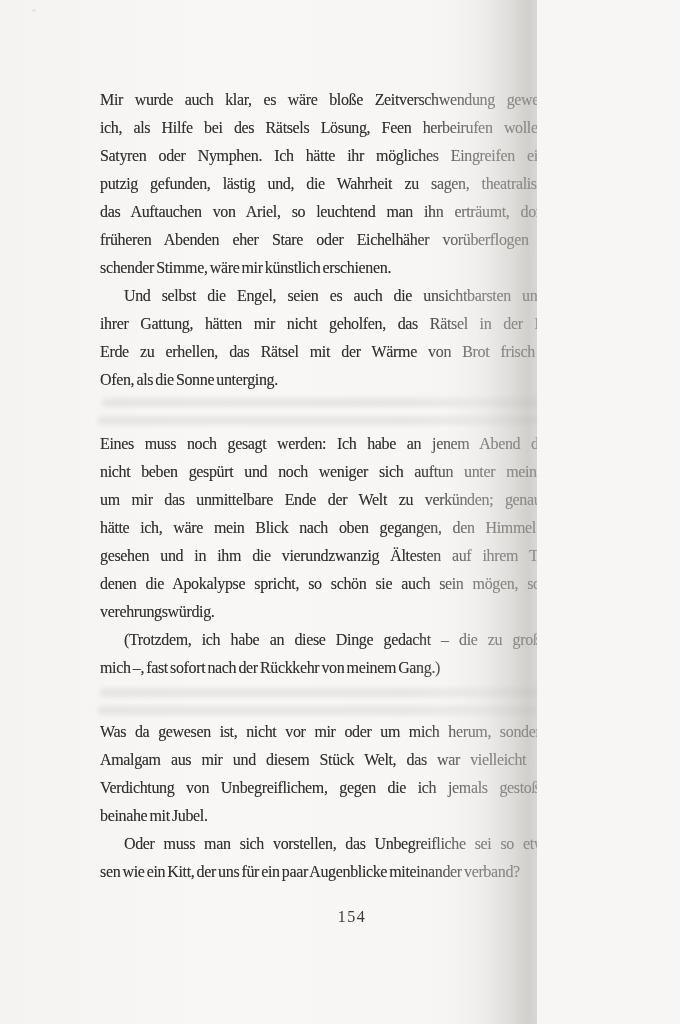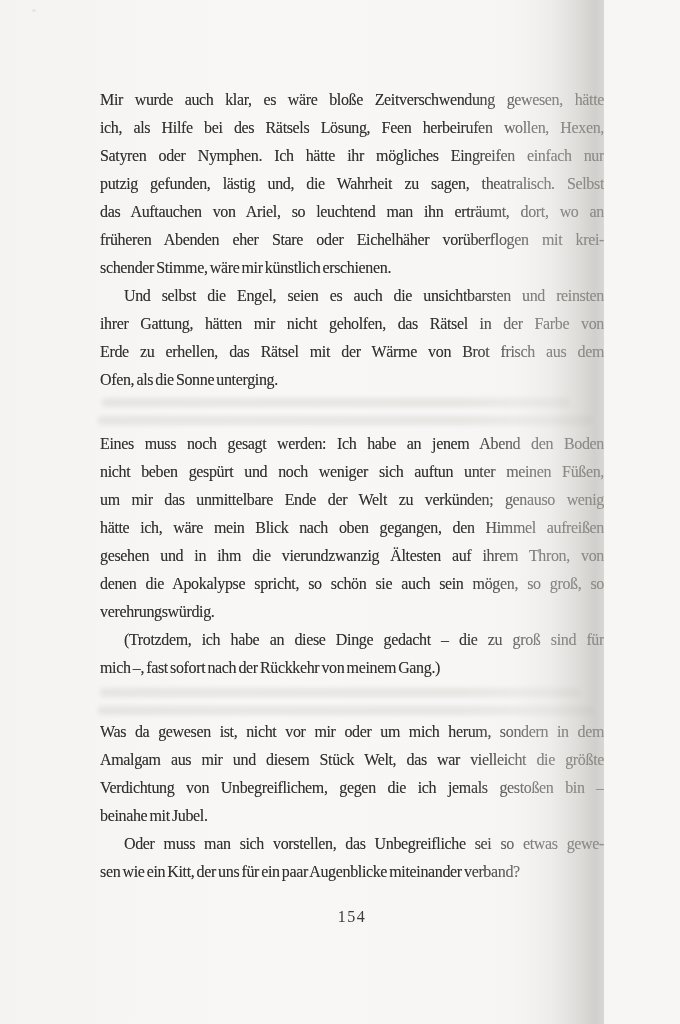--- a/index.html
+++ b/index.html
@@ -8,21 +8,21 @@
   }
   body {
     width: 680px;
     height: 1024px;
     overflow: hidden;
     background: #f7f6f5;
     font-family: "Liberation Serif", "DejaVu Serif", serif;
   }
   .page {
     position: relative;
-    width: 604px;
+    width: 537px;
     height: 1024px;
     background: linear-gradient(to right, #f4f3f1 0%, #f8f7f6 40%, #f7f6f4 78%, #f2f1ef 100%);
     overflow: hidden;
   }
   .text-block {
     position: absolute;
     left: 100px;
     top: 86px;
     width: 504px;
     overflow: hidden;

